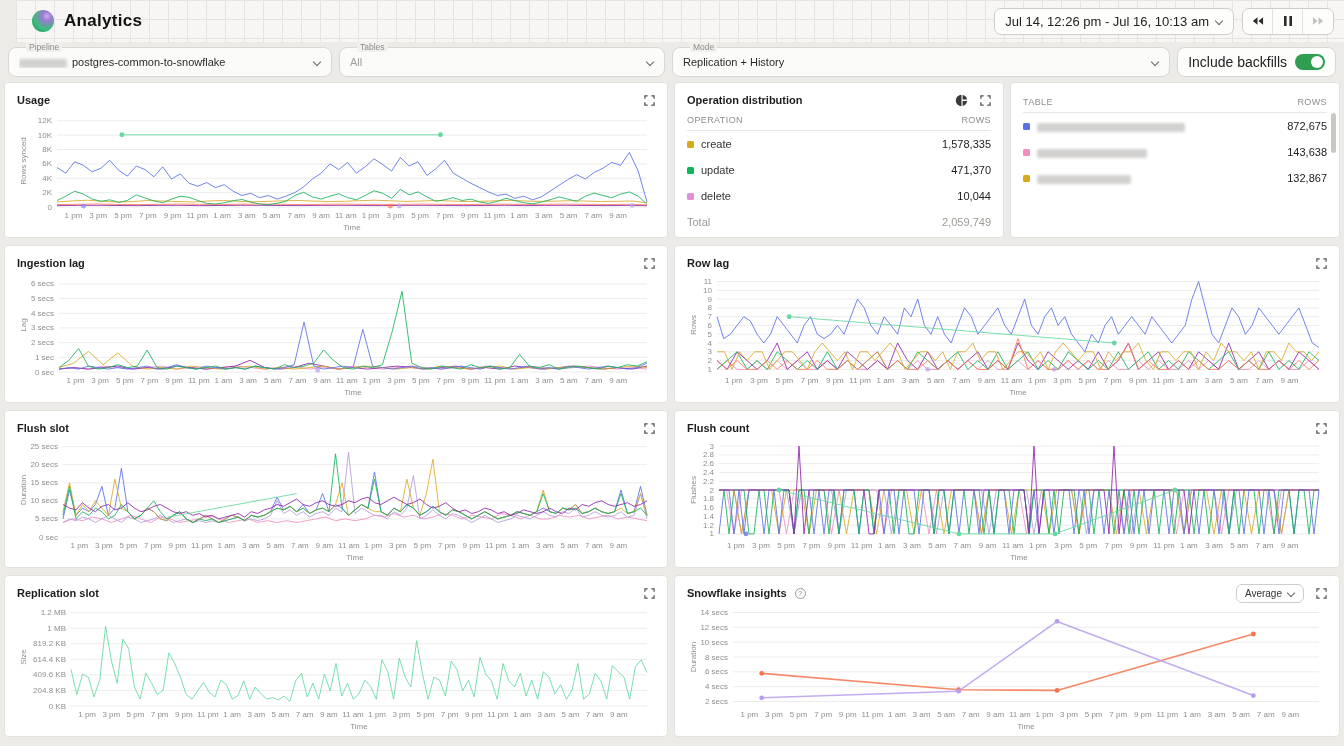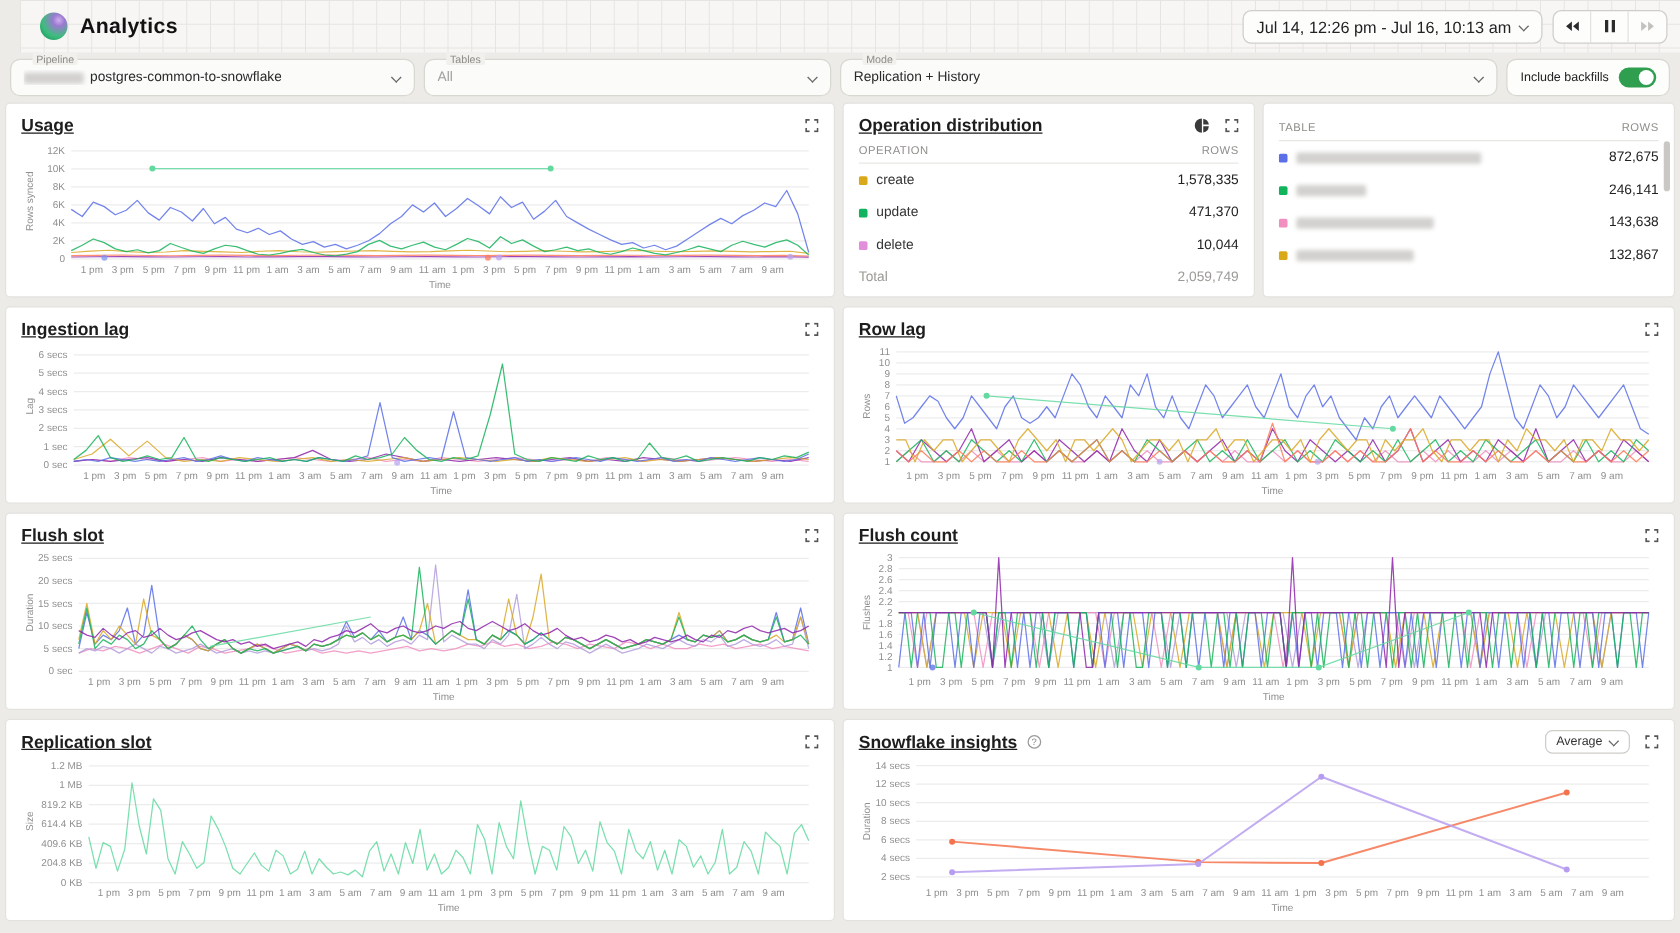--- a/index.html
+++ b/index.html
@@ -35,31 +35,31 @@
     background:#f1f0ed; padding:0 3px; border-radius:2px; line-height:10px; }
   .fld .val { font-size:11px; color:#2a2a2a; white-space:nowrap; overflow:hidden; }
   .fld .val.dim { color:#a0a09c; }
   .fld .chev { margin-left:auto; }
   .f-pipeline { width:324px; }
   .f-tables  { width:326px; }
   .f-mode    { flex:1; }
   .masked { display:inline-block; height:9px; background:#d2d1cf; border-radius:2px;
     filter:blur(1.6px); vertical-align:middle; margin-right:5px; }
   .backfills { display:flex; align-items:center; gap:8px; background:#fdfdfc;
-    border:1px solid #d9d7d1; border-radius:8px; height:30px; padding:0 10px; font-size:10px; color:#222; cursor:pointer; }
+    border:1px solid #d9d7d1; border-radius:8px; height:30px; padding:0 10px; font-size:14px; color:#222; cursor:pointer; }
   .toggle { width:30px; height:16px; border-radius:9px; background:#2f9e4f; position:relative; }
   .toggle .knob { position:absolute; right:2px; top:2px; width:12px; height:12px; border-radius:50%; background:#fff; }
 
   
   .main { padding:2px 4px 4px 4px; display:flex; flex-direction:column; gap:7px; }
   .crow { display:flex; gap:6px; }
   .card { background:#fff; border:1px solid #e3e2df; border-radius:4px;
     padding:8px 12px 4px 12px; display:flex; flex-direction:column; position:relative; overflow:hidden; }
   .card-hd { display:flex; align-items:center; gap:8px; height:18px; flex:0 0 auto; }
-  .card-title { font-size:14px; font-weight:bold; color:#1d1d1d;text-decoration:underline; }
+  .card-title { font-size:11px; font-weight:bold; color:#1d1d1d; }
   .card-icons { margin-left:auto; display:flex; align-items:center; gap:12px; }
   .icon-btn { cursor:pointer; display:flex; align-items:center; }
   .chart { flex:1; width:100%; }
   .qmark { width:11px; height:11px; border:1px solid #9a9a9a; border-radius:50%;
     font-size:7.5px; color:#8a8a8a; display:inline-flex; align-items:center; justify-content:center; }
   .avg-btn { border:1px solid #cfcdc8; border-radius:6px; background:#fff; padding:3px 8px;
     font-size:10px; color:#333; display:flex; align-items:center; gap:5px; cursor:pointer; }
 
   
   .dtable { flex:1; display:flex; flex-direction:column; font-size:11px; overflow:hidden; }
@@ -249,25 +249,20 @@
       <div class="dtable">
         <div class="dhead">
           <span>TABLE</span>
           <span>ROWS</span>
         </div>
         <div id="tbl-rows">
             <div class="drow">
               <span class="sw" style="background: rgb(91, 111, 232);"></span>
               <span class="dl"><span class="masked" style="width: 148px;"></span></span>
               <span class="dv">872,675</span>
-            </div>
-            <div class="drow">
-              <span class="sw" style="background: rgb(17, 179, 92);"></span>
-              <span class="dl"><span class="masked" style="width: 56px;"></span></span>
-              <span class="dv">246,141</span>
             </div>
             <div class="drow">
               <span class="sw" style="background: rgb(240, 143, 192);"></span>
               <span class="dl"><span class="masked" style="width: 110px;"></span></span>
               <span class="dv">143,638</span>
             </div>
             <div class="drow">
               <span class="sw" style="background: rgb(217, 169, 26);"></span>
               <span class="dl"><span class="masked" style="width: 94px;"></span></span>
               <span class="dv">132,867</span>

